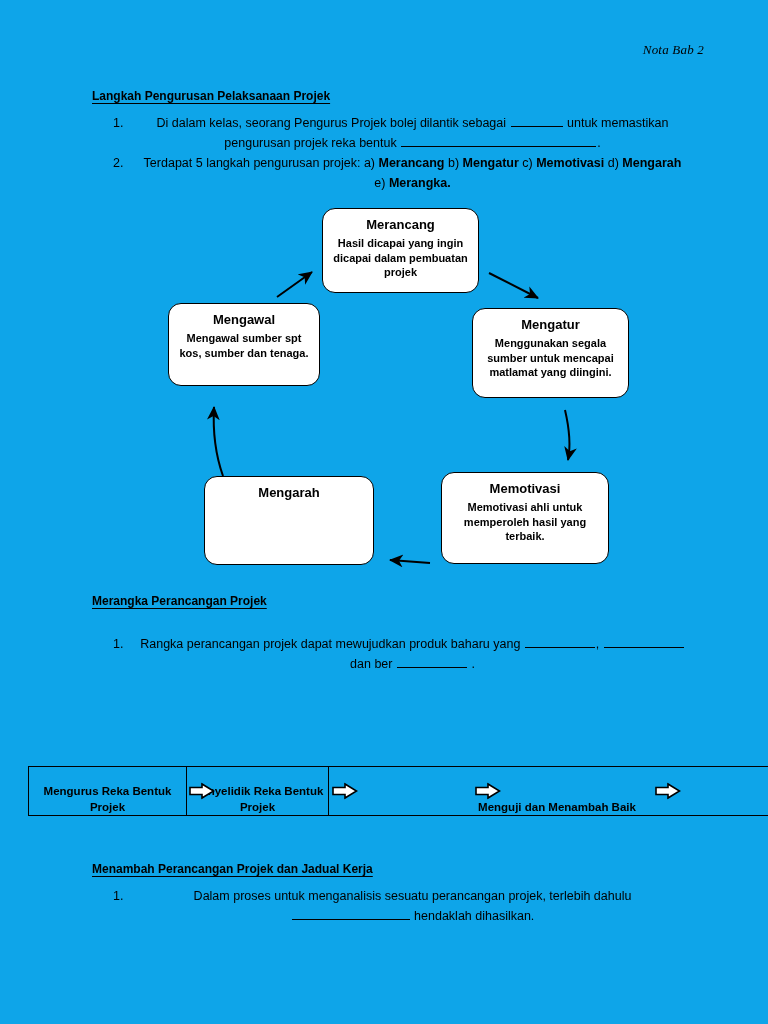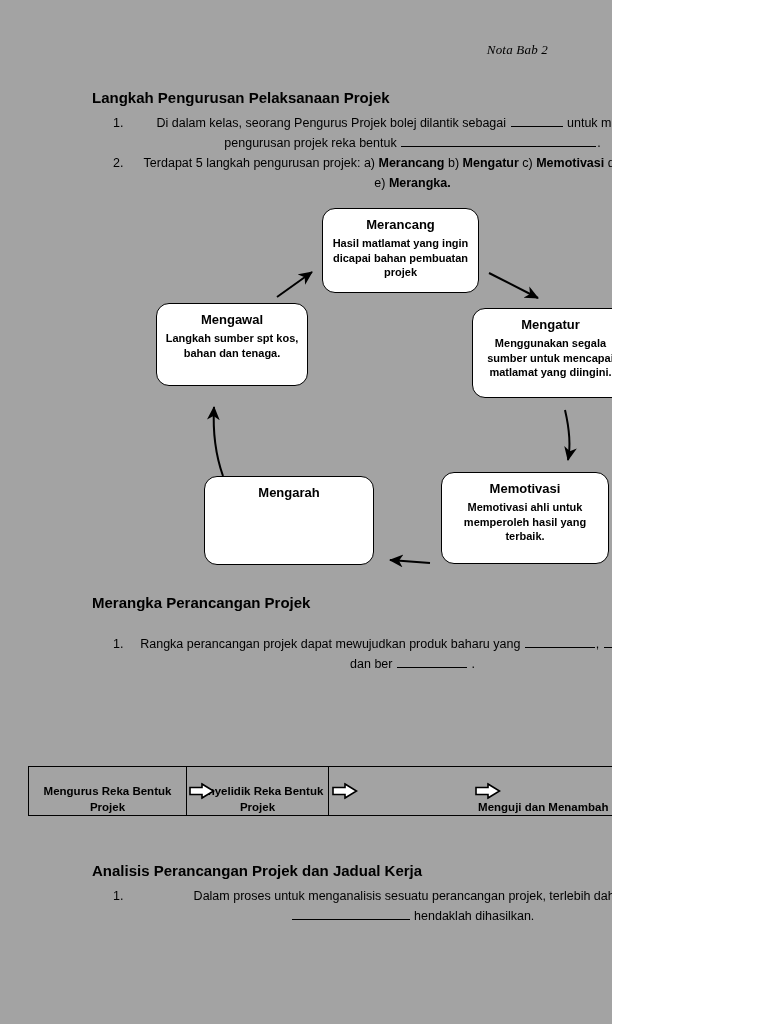--- a/index.html
+++ b/index.html
@@ -6,44 +6,45 @@
     margin: 0;
     padding: 0;
     background: #ffffff;
   }
   body {
     font-family: "Liberation Sans", sans-serif;
     color: #000000;
   }
   .page {
     position: relative;
-    width: 612px;
+    width: 768px;
     height: 1024px;
-    background: #a3a3a3;
+    background: #0ea5e9;
     overflow: hidden;
   }
 
   
   .header-note {
     position: absolute;
     top: 42px;
     right: 64px;
     font-family: "Liberation Serif", serif;
     font-style: italic;
     font-size: 13px;
     letter-spacing: .2px;
     white-space: nowrap;
   }
 
   
   .section-heading {
     position: absolute;
     left: 92px;
-    font-size: 15px;
-    font-weight: bold;
+    font-size: 12px;
+    font-weight: bold;
+    text-decoration: underline;
     text-underline-offset: 3px;
     white-space: nowrap;
   }
   #heading-1 { top: 89px; }
   #heading-2 { top: 586px; margin-top: 8px; }
   #heading-3 { top: 862px; }
 
   
   .list-block {
     position: absolute;
@@ -117,21 +118,21 @@
   .node-desc {
     font-size: 11px;
     font-weight: bold;
     line-height: 14.5px;
   }
 
   #node-merancang  { left: 322px; top: 13px;  width: 157px; height: 85px; }
   #node-mengatur   { left: 472px; top: 113px; width: 157px; height: 90px; }
   #node-memotivasi { left: 441px; top: 277px; width: 168px; height: 92px; }
   #node-mengarah   { left: 204px; top: 281px; width: 170px; height: 89px; }
-  #node-mengawal   { left: 156px; top: 108px; width: 152px; height: 83px; }
+  #node-mengawal   { left: 168px; top: 108px; width: 152px; height: 83px; }
 
   .arrow-svg {
     position: absolute;
     left: 0;
     top: 0;
     width: 768px;
     height: 400px;
     overflow: visible;
   }
 
@@ -216,40 +217,40 @@
 
       <path d="M430,368 L390,365" stroke="#000" stroke-width="2" fill="none" marker-end="url(#ah)"></path>
 
       <path d="M223,281 Q212,250 214,212" stroke="#000" stroke-width="2" fill="none" marker-end="url(#ah)"></path>
 
       <path d="M277,102 L312,77" stroke="#000" stroke-width="2" fill="none" marker-end="url(#ah)"></path>
     </svg>
 
     <div class="node" id="node-merancang">
       <div class="node-title">Merancang</div>
-      <div class="node-desc">Hasil matlamat yang ingin dicapai bahan pembuatan projek</div>
+      <div class="node-desc">Hasil dicapai yang ingin dicapai dalam pembuatan projek</div>
     </div>
 
     <div class="node" id="node-mengatur">
       <div class="node-title">Mengatur</div>
       <div class="node-desc">Menggunakan segala sumber untuk mencapai matlamat yang diingini.</div>
     </div>
 
     <div class="node" id="node-memotivasi">
       <div class="node-title">Memotivasi</div>
       <div class="node-desc">Memotivasi ahli untuk memperoleh hasil yang terbaik.</div>
     </div>
 
     <div class="node" id="node-mengarah">
       <div class="node-title">Mengarah</div>
     </div>
 
     <div class="node" id="node-mengawal">
       <div class="node-title">Mengawal</div>
-      <div class="node-desc">Langkah sumber spt kos, bahan dan tenaga.</div>
+      <div class="node-desc">Mengawal sumber spt kos, sumber dan tenaga.</div>
     </div>
   </div>
 
   <div class="section-heading" id="heading-2">Merangka Perancangan Projek</div>
   <div class="list-block" id="list-2">
       <div class="li">
         <span class="li-num">1.</span>
         <span class="li-text">Rangka perancangan projek dapat mewujudkan produk baharu yang <span class="u-blank blank-m"></span>, <span class="u-blank blank-l"></span> dan ber <span class="u-blank blank-m"></span> .</span>
       </div>
     </div>
@@ -272,21 +273,21 @@
       <path d="M1,5 L13,5 L13,1.5 L24.5,8.5 L13,15.5 L13,12 L1,12 Z" fill="#fff" stroke="#000" stroke-width="1.6" stroke-linejoin="miter"></path>
     </svg>
     <svg class="flow-arrow fa-3" viewBox="0 0 26 17">
       <path d="M1,5 L13,5 L13,1.5 L24.5,8.5 L13,15.5 L13,12 L1,12 Z" fill="#fff" stroke="#000" stroke-width="1.6" stroke-linejoin="miter"></path>
     </svg>
     <svg class="flow-arrow fa-4" viewBox="0 0 26 17">
       <path d="M1,5 L13,5 L13,1.5 L24.5,8.5 L13,15.5 L13,12 L1,12 Z" fill="#fff" stroke="#000" stroke-width="1.6" stroke-linejoin="miter"></path>
     </svg>
   </div>
 
-  <div class="section-heading" id="heading-3">Analisis Perancangan Projek dan Jadual Kerja</div>
+  <div class="section-heading" id="heading-3">Menambah Perancangan Projek dan Jadual Kerja</div>
   <div class="list-block" id="list-3">
       <div class="li">
         <span class="li-num">1.</span>
         <span class="li-text">Dalam proses untuk menganalisis sesuatu perancangan projek, terlebih dahulu <span class="u-blank blank-xl"></span> hendaklah dihasilkan.</span>
       </div>
     </div>
 
 </div>
 
 </body></html>

